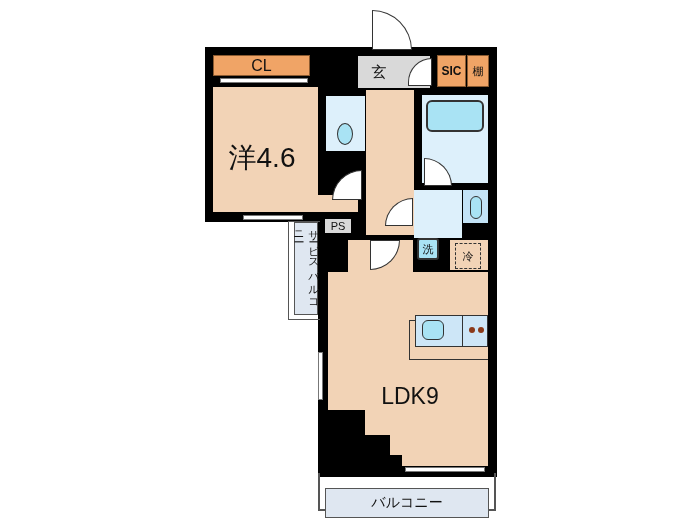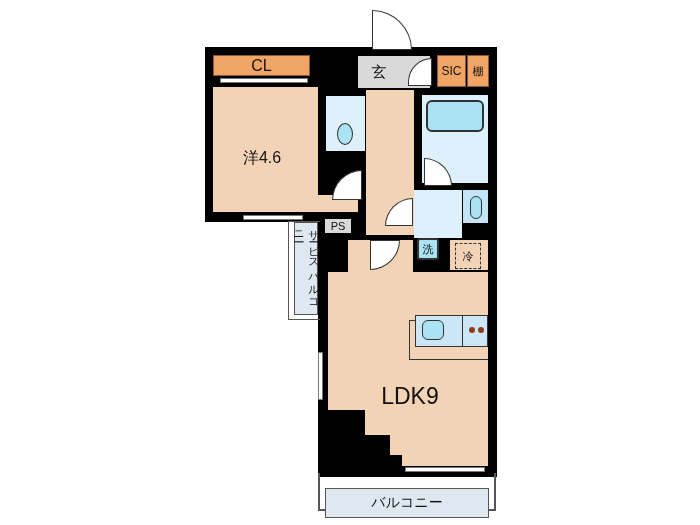--- a/index.html
+++ b/index.html
@@ -18,21 +18,21 @@
   .door-arc{border:1.5px solid #333;background:#fff;}
 </style>
 </head>
 <body>
 
 <div class="abs wall" style="left:205px;top:47px;width:292px;height:175px;"></div>
 <div class="abs wall" style="left:318px;top:215px;width:179px;height:262px;"></div>
 
 <div class="abs floor" style="left:213px;top:87px;width:105px;height:125px;"></div>
 <div class="abs floor" style="left:300px;top:195px;width:58px;height:17px;"></div>
-<div class="abs lbl" style="left:222px;top:138px;width:80px;height:40px;font-size:16px;">洋4.6</div>
+<div class="abs lbl" style="left:222px;top:138px;width:80px;height:40px;font-size:28px;">洋4.6</div>
 
 <div class="abs closet lbl" style="left:213px;top:55px;width:97px;height:21px;">
   <span style="font-size:16px;text-align:right;">CL</span>
 </div>
 <div class="abs window" style="left:220px;top:78px;width:88px;height:5px;"></div>
 
 <div class="abs window" style="left:243px;top:215px;width:60px;height:5px;"></div>
 
 <div class="abs wet" style="left:326px;top:96px;width:39px;height:55px;"></div>
 <div class="abs fix" style="left:337px;top:123px;width:16px;height:22px;border-radius:50%;border-width:1.5px;"></div>
@@ -41,21 +41,21 @@
 <div class="abs floor" style="left:366px;top:90px;width:48px;height:145px;"></div>
 <div class="abs door-arc" style="left:332px;top:170px;width:30px;height:30px;border-radius:30px 0 0 0;"></div>
 
 <div class="abs grey lbl" style="left:358px;top:56px;width:72px;height:32px;">
   <span style="font-size:15px;margin-right:30px;">玄</span>
 </div>
 <div class="abs door-arc" style="left:372px;top:10px;width:40px;height:40px;border-radius:0 40px 0 0;"></div>
 <div class="abs door-arc" style="left:408px;top:58px;width:24px;height:28px;border-radius:24px 0 0 0;"></div>
 
 <div class="abs closet lbl" style="left:437px;top:55px;width:29px;height:32px;">
-  <span style="font-size:12px;">SIC</span>
+  <span style="font-size:12px;font-weight:bold;">SIC</span>
 </div>
 <div class="abs closet lbl" style="left:467px;top:55px;width:22px;height:32px;">
   <span style="font-size:11px;">棚</span>
 </div>
 
 <div class="abs wet" style="left:422px;top:95px;width:66px;height:88px;"></div>
 <div class="abs fix" style="left:426px;top:100px;width:58px;height:32px;"></div>
 <div class="abs door-arc" style="left:424px;top:158px;width:28px;height:28px;border-radius:0 28px 0 0;"></div>
 
 <div class="abs wet" style="left:414px;top:190px;width:48px;height:48px;"></div>

